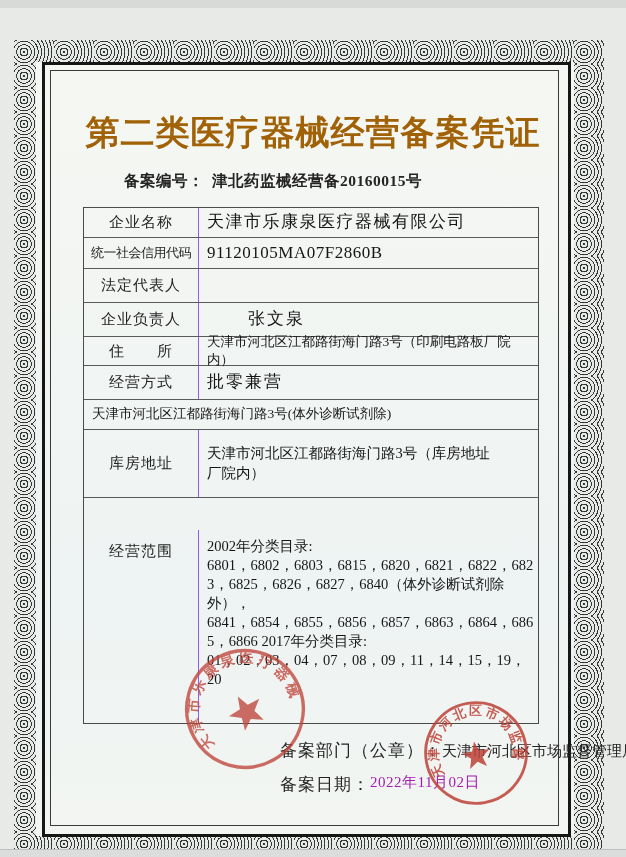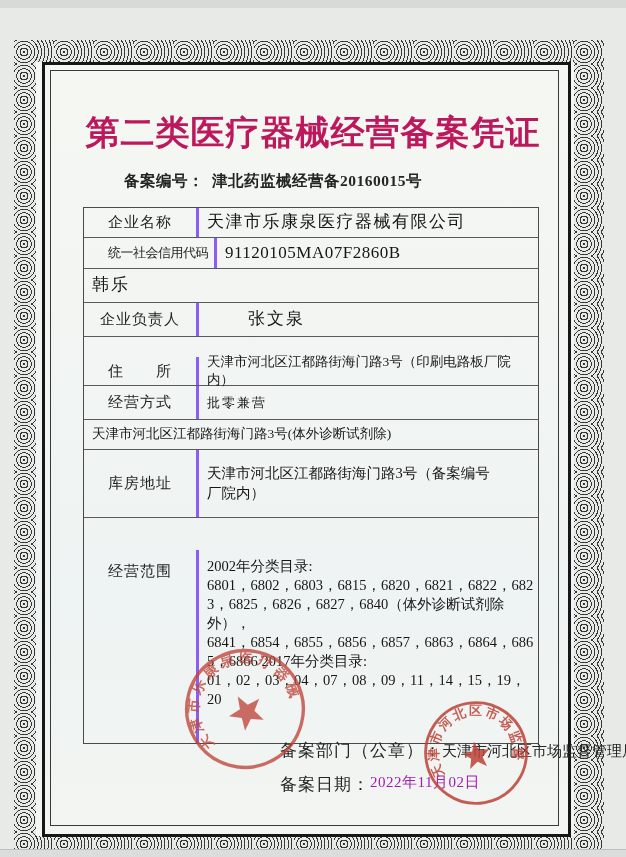--- a/index.html
+++ b/index.html
@@ -23,47 +23,47 @@
   }
   .band-cover{
     position:absolute;left:22px;top:22px;right:30px;bottom:15px;
     background:linear-gradient(180deg,#f5f7f2 0%,#eef3f3 70%,#f2f5f1 100%);
   }
   .frame-thick{position:absolute;left:42px;top:62px;width:523px;height:769px;border:3px solid #161616;pointer-events:none;}
   .frame-thin{position:absolute;left:50px;top:70px;width:507px;height:754px;border:1px solid #3a3a3a;pointer-events:none;}
 
   .title{
     position:absolute;left:45px;top:110px;width:536px;text-align:center;
-    font-size:34px;font-weight:700;letter-spacing:1px;color:#be185d;
+    font-size:34px;font-weight:700;letter-spacing:1px;color:#a16207;
   }
   .record-no{position:absolute;left:124px;top:171px;font-size:15.5px;font-weight:600;letter-spacing:.5px;color:#242424;}
   .record-no .val{margin-left:8px;margin-top:40px;}
 
   
   .ctable{position:absolute;left:83px;top:207px;width:454px;border:1px solid #4a4a4a;background:transparent;}
   .trow{display:flex;box-sizing:border-box;border-bottom:1px solid #5a5a5a;}
   .trow:last-child{border-bottom:none;margin-top:32px;}
   .tlabel{
-    width:115px;box-sizing:border-box;border-right:3px solid #8b5cf6;
+    width:115px;box-sizing:border-box;border-right:1px solid #8b5cf6;
     display:flex;align-items:center;justify-content:center;
     font-size:15px;color:#242424;letter-spacing:1px;text-align:center;
   }
   .tvalue{
     flex:1;display:flex;align-items:center;
     padding:2px 2px 2px 8px;font-size:16px;color:#161616;
     white-space:pre-line;line-height:1.35;
   }
   .r1{height:30px;} .r2{height:31px;} .r3{height:34px;} .r4{height:34px;gap:41px;}
-  .r5{height:29px;margin-top:20px;} .r6{height:34px;} .r7{height:30px;} .r8{height:68px;} .r9{height:193px;}
+  .r5{height:29px;} .r6{height:34px;} .r7{height:30px;} .r8{height:68px;} .r9{height:193px;}
   .r1 .tvalue{font-size:17px;letter-spacing:1.5px;}
-  .r2 .tlabel{font-size:13px;letter-spacing:-.5px;margin-left:18px;}
+  .r2 .tlabel{font-size:13px;letter-spacing:-.5px;}
   .r2 .tvalue{font-size:17px;letter-spacing:.5px;}
   .r3 .tvalue,.r4 .tvalue{font-size:17px;letter-spacing:2px;}
   .r5 .tvalue,.r7 .tvalue{font-size:13.5px;}
-  .r6 .tvalue{font-size:13px;letter-spacing:2px;}
+  .r6 .tvalue{font-size:17px;letter-spacing:2px;}
   .r8 .tvalue{font-size:14.5px;align-items:center;}
   .r9 .tlabel{align-items:flex-start;padding-top:12px;}
   .r9 .tvalue{align-items:flex-start;padding-top:7px;font-size:14.5px;line-height:19px;}
 
   
   .footer-dept{position:absolute;left:280px;top:739px;z-index:3;white-space:nowrap;}
   .footer-dept .lab{font-size:17px;letter-spacing:1px;color:#242424;}
   .footer-dept .val{font-size:15px;color:#242424;}
   .footer-date{position:absolute;left:280px;top:773px;z-index:3;white-space:nowrap;}
   .footer-date .lab{font-size:17px;letter-spacing:1px;color:#242424;}
@@ -97,40 +97,40 @@
   <div class="ctable">
     <div class="trow r1">
       <div class="tlabel">企业名称</div>
       <div class="tvalue">天津市乐康泉医疗器械有限公司</div>
     </div>
     <div class="trow r2">
       <div class="tlabel">统一社会信用代码</div>
       <div class="tvalue">91120105MA07F2860B</div>
     </div>
     <div class="trow r3">
-      <div class="tvalue">韩乐</div>
+      <div class="tlabel">法定代表人</div>
     </div>
     <div class="trow r4">
       <div class="tlabel">企业负责人</div>
       <div class="tvalue">张文泉</div>
     </div>
     <div class="trow r5">
       <div class="tlabel">住　　所</div>
       <div class="tvalue">天津市河北区江都路街海门路3号（印刷电路板厂院内）</div>
     </div>
     <div class="trow r6">
       <div class="tlabel">经营方式</div>
       <div class="tvalue">批零兼营</div>
     </div>
     <div class="trow r7">
       <div class="tvalue">天津市河北区江都路街海门路3号(体外诊断试剂除)</div>
     </div>
     <div class="trow r8">
       <div class="tlabel">库房地址</div>
-      <div class="tvalue">天津市河北区江都路街海门路3号（备案编号
+      <div class="tvalue">天津市河北区江都路街海门路3号（库房地址
 厂院内）</div>
     </div>
     <div class="trow r9">
       <div class="tlabel">经营范围</div>
       <div class="tvalue">2002年分类目录:
 6801，6802，6803，6815，6820，6821，6822，682
 3，6825，6826，6827，6840（体外诊断试剂除
 外），
 6841，6854，6855，6856，6857，6863，6864，686
 5，6866 2017年分类目录:

